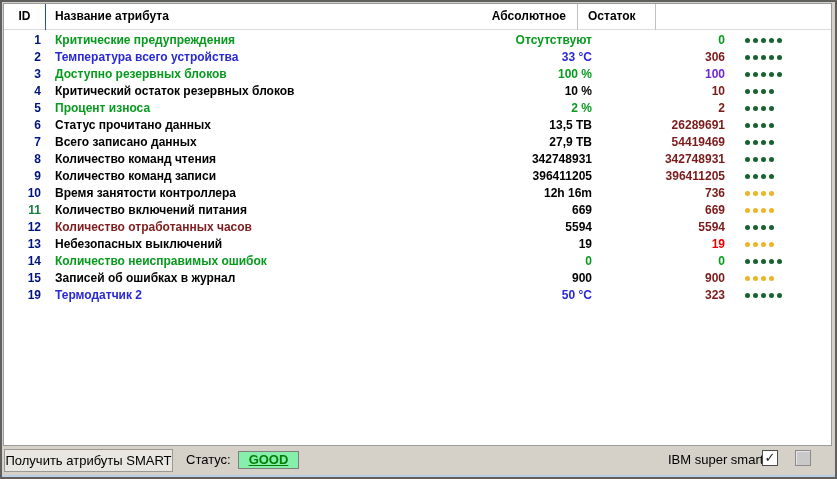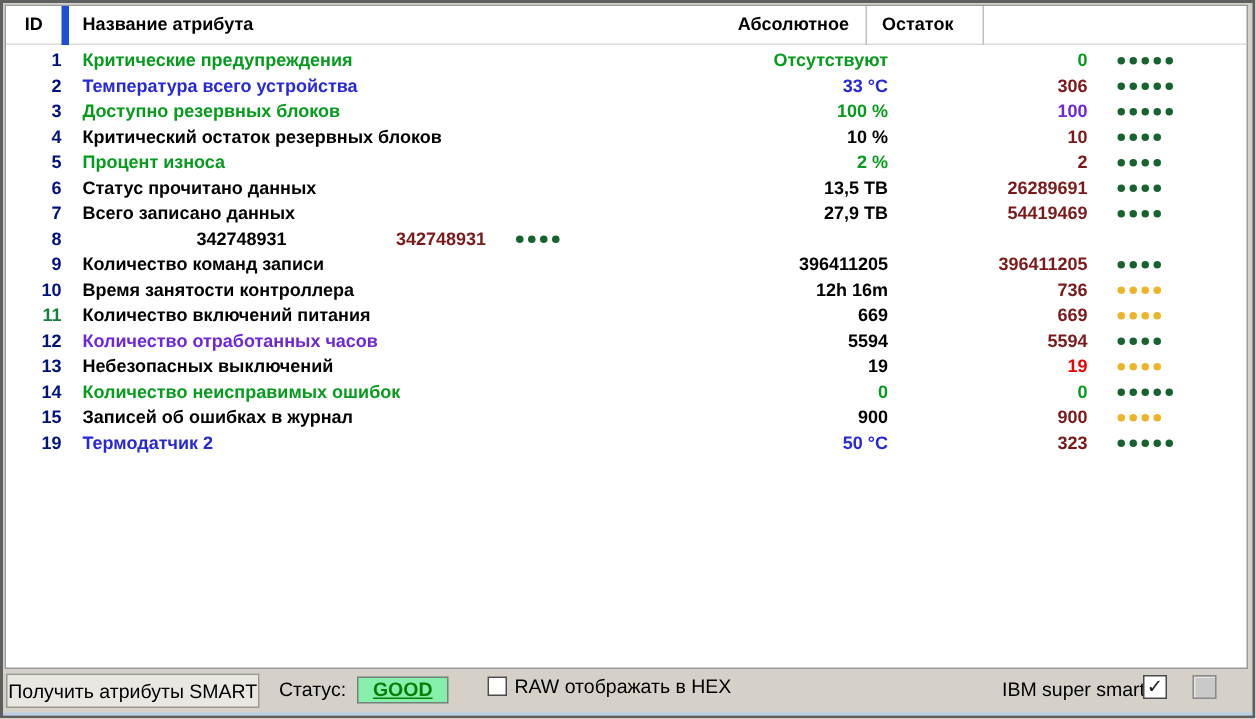--- a/index.html
+++ b/index.html
@@ -24,21 +24,21 @@
     border:1px solid #9A9A9A;
     overflow:hidden;
   }
 
   .thead {
     display:flex; height:26px; line-height:25px;
     font-size:12px; font-weight:bold; color:#000;
     border-bottom:1px solid #DCDCDC;
   }
   .thead .hcell { height:26px; }
-  .h-id   { width:42px;  text-align:center; border-right:5px solid #1d4ed8; }
+  .h-id   { width:42px;  text-align:center; border-right:1px solid #1d4ed8; }
   .h-name { width:401px; padding-left:9px; }
   .h-value{ width:152px; text-align:right; padding-right:7px;
             border-left:1px solid #C8C8C8; border-right:1px solid #C0C0C0; }
   .h-abs  { width:131px; text-align:right; padding-right:11px; border-right:1px solid #C0C0C0; }
   .h-rem  { width:78px;  padding-left:10px; border-right:1px solid #C0C0C0; }
   .h-fill { flex:1; }
 
   .tbody { padding-top:2px; }
   .row {
     display:flex; height:17px; line-height:17px;
@@ -188,20 +188,21 @@
           <div class="cell c-abs" style="color: rgb(123, 26, 26);">54419469</div>
           <div class="cell c-dots">
             <span class="dot" style="background: rgb(23, 99, 47);"></span>
             <span class="dot" style="background: rgb(23, 99, 47);"></span>
             <span class="dot" style="background: rgb(23, 99, 47);"></span>
             <span class="dot" style="background: rgb(23, 99, 47);"></span>
           </div>
         </div>
         <div class="row">
           <div class="cell c-id" style="color: rgb(0, 18, 126);">8</div>
+          <div class="cell c-name" style="color: rgb(0, 0, 0);">Количество команд чтения</div>
           <div class="cell c-value" style="color: rgb(0, 0, 0);">342748931</div>
           <div class="cell c-abs" style="color: rgb(123, 26, 26);">342748931</div>
           <div class="cell c-dots">
             <span class="dot" style="background: rgb(23, 99, 47);"></span>
             <span class="dot" style="background: rgb(23, 99, 47);"></span>
             <span class="dot" style="background: rgb(23, 99, 47);"></span>
             <span class="dot" style="background: rgb(23, 99, 47);"></span>
           </div>
         </div>
         <div class="row">
@@ -235,21 +236,21 @@
           <div class="cell c-abs" style="color: rgb(123, 26, 26);">669</div>
           <div class="cell c-dots">
             <span class="dot" style="background: rgb(237, 180, 39);"></span>
             <span class="dot" style="background: rgb(237, 180, 39);"></span>
             <span class="dot" style="background: rgb(237, 180, 39);"></span>
             <span class="dot" style="background: rgb(237, 180, 39);"></span>
           </div>
         </div>
         <div class="row">
           <div class="cell c-id" style="color: rgb(0, 18, 126);">12</div>
-          <div class="cell c-name" style="color: #6d28d9;">Количество отработанных часов</div>
+          <div class="cell c-name" style="color: #7f1d1d;">Количество отработанных часов</div>
           <div class="cell c-value" style="color: rgb(0, 0, 0);">5594</div>
           <div class="cell c-abs" style="color: rgb(123, 26, 26);">5594</div>
           <div class="cell c-dots">
             <span class="dot" style="background: rgb(23, 99, 47);"></span>
             <span class="dot" style="background: rgb(23, 99, 47);"></span>
             <span class="dot" style="background: rgb(23, 99, 47);"></span>
             <span class="dot" style="background: rgb(23, 99, 47);"></span>
           </div>
         </div>
         <div class="row">
@@ -302,23 +303,19 @@
             <span class="dot" style="background: rgb(23, 99, 47);"></span>
           </div>
         </div>
       </div>
   </div>
 
   <div class="footer">
     <button class="get-btn">Получить атрибуты SMART</button>
     <span class="status-label">Статус:</span>
     <div class="status-box" style="background: #86efac; color: rgb(6, 127, 6); text-decoration: underline;">GOOD</div>
-    <div class="raw-group">
-      <span class="checkbox"></span>
-      <span>RAW отображать в HEX</span>
-    </div>
     <span class="ibm-label">IBM super smart:</span>
     <span class="ibm-checkbox">✓</span>
     <span class="gray-box"></span>
   </div>
 
   <div class="bottom-glow"></div>
 </div>
 
 </body></html>

